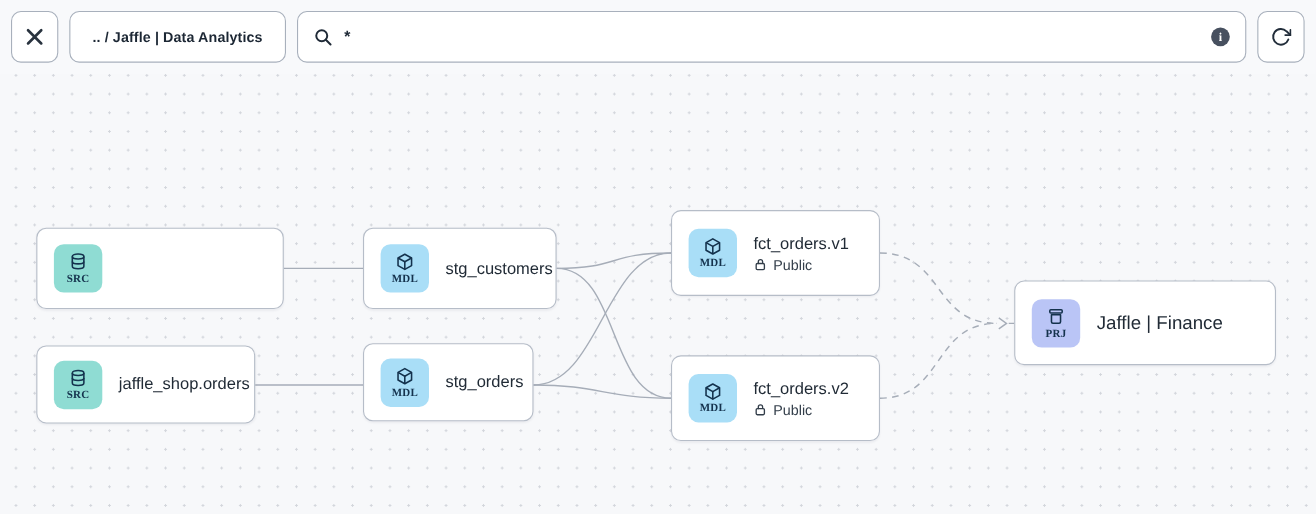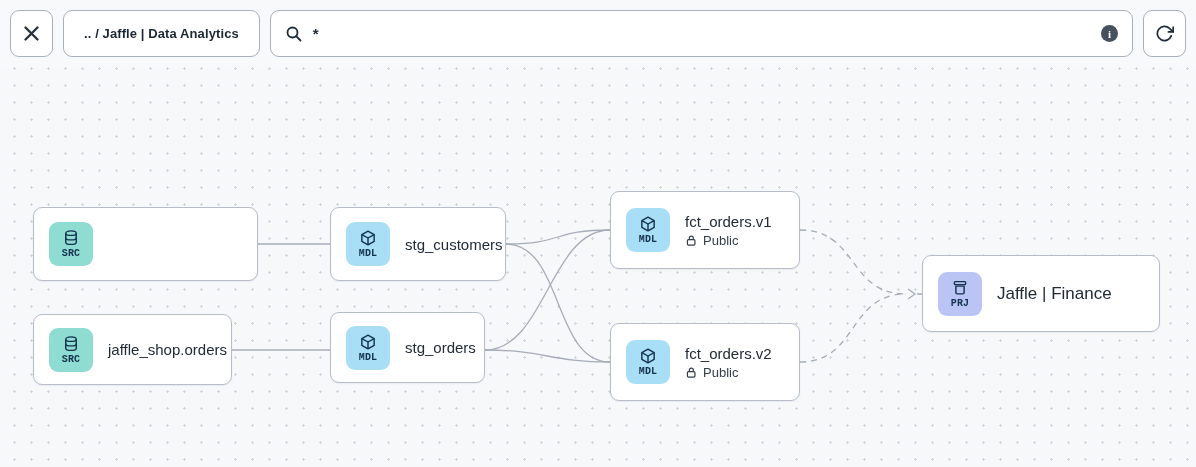--- a/index.html
+++ b/index.html
@@ -71,21 +71,21 @@
     display: flex; align-items: center; gap: 15px;
     padding-left: 15px; cursor: pointer;
   }
   .tile {
     width: 44px; height: 44px; border-radius: 9px;
     display: flex; flex-direction: column; align-items: center; justify-content: center;
     flex: 0 0 44px;
   }
   .tile .glyph { display: none; }
   .tile .badge {
-    font-family: Liberation Mono, monospace;
+    font-family: Liberation Serif, serif;
     font-size: 10px; font-weight: 700; color: #14324d;
     line-height: 1; margin-top: 2px; letter-spacing: 0.2px;
   }
   .meta { display: flex; flex-direction: column; justify-content: flex-end; gap: 3px; }
   .pretitle { font-size: 13px; color: #1f2a37; }
   .title { font-size: 15px; color: #212b36; }
   .node--project .title { font-size: 17px; }
   .access { display: flex; align-items: center; gap: 5px; font-size: 13px; color: #333e4a; }
   .access svg { flex: 0 0 13px; }
 </style>

